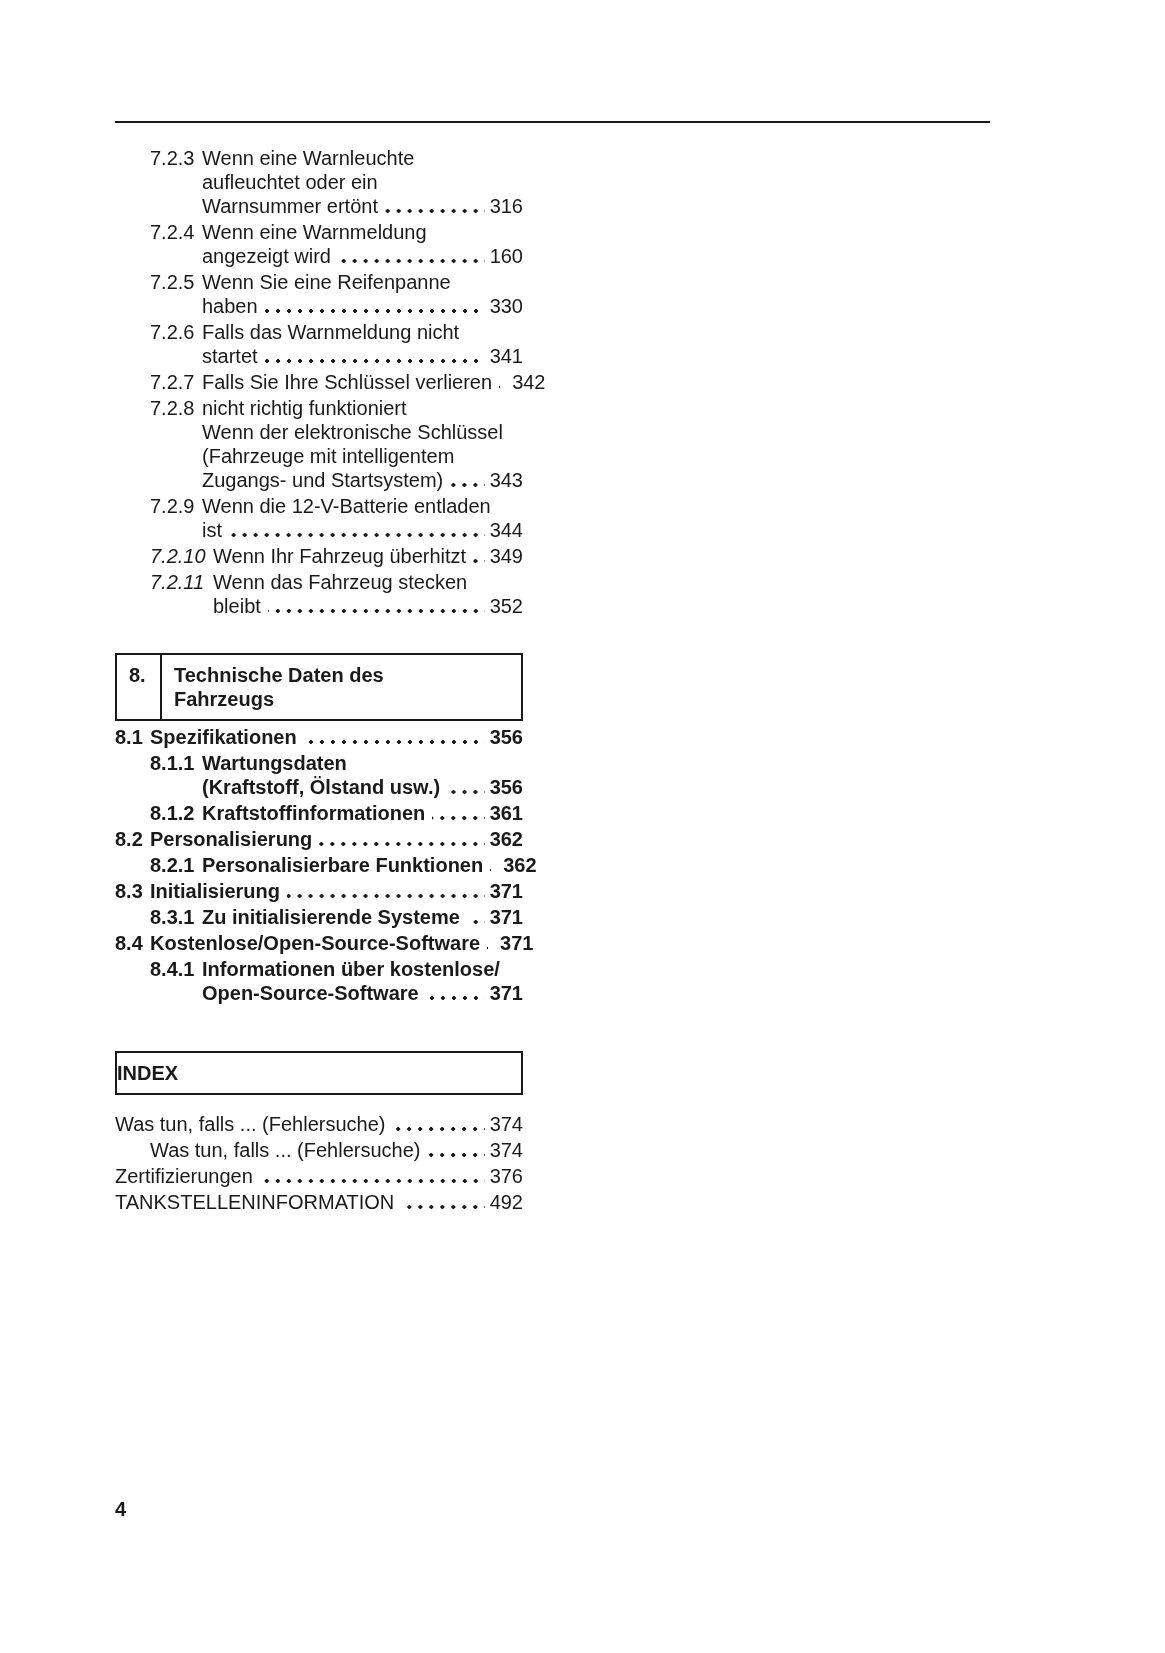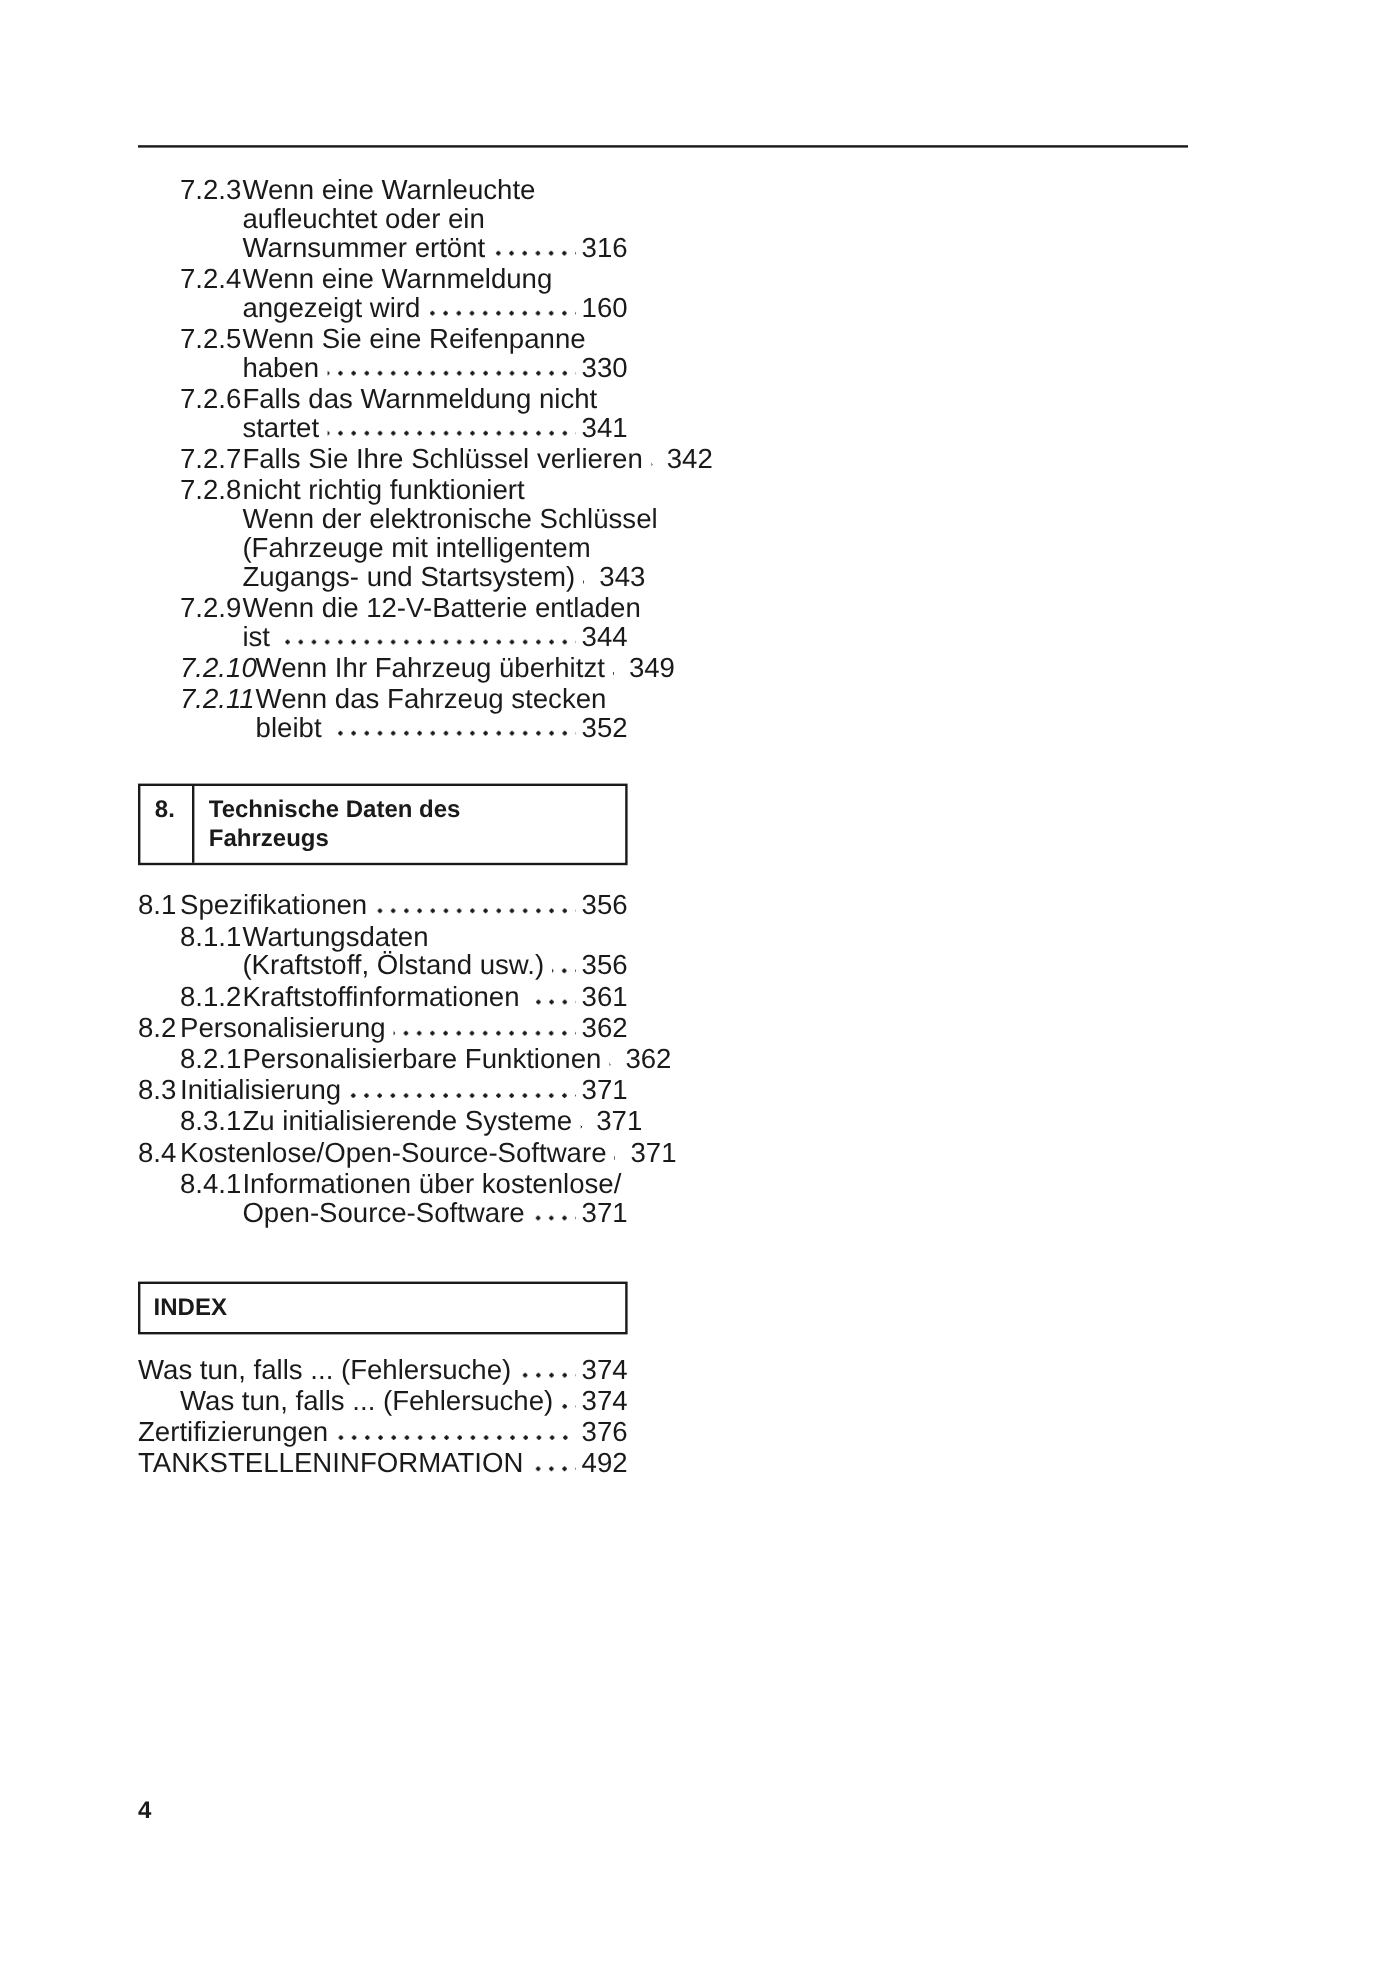--- a/index.html
+++ b/index.html
@@ -19,23 +19,23 @@
     width: 875px;
     height: 2px;
     background: #1a1a1a;
   }
   .content {
     position: absolute;
     left: 115px;
     top: 0;
     width: 408px;
   }
-  .toc { font-size: 23px; line-height: 24px; }
+  .toc { font-size: 20px; line-height: 24px; }
   #toc1 { margin-top: 146px; }
-  #toc2 { margin-top: 21px; }
+  #toc2 { margin-top: 4px; font-weight: bold; }
   #toc3 { margin-top: 17px; }
   .entry { position: relative; margin-bottom: 2px; }
   .entry .num { position: absolute; top: 0; }
   .e-l1 { padding-left: 35px; }
   .e-l1 > .num { left: 0; }
   .e-l2 { padding-left: 87px; }
   .e-l2 > .num { left: 35px; }
   .e-l2w { padding-left: 98px; }
   .e-l2w > .num { left: 35px; font-style: italic; }
   .e-p0 { padding-left: 0; }
@@ -77,21 +77,21 @@
     padding: 8px 0 8px 12px;
     box-sizing: border-box;
   }
   .chap-title { padding: 8px 10px 8px 12px; }
   .index-box {
     margin-top: 46px;
     border: 2px solid #1a1a1a;
     height: 40px;
     display: flex;
     align-items: center;
-    padding-left: 11px;
+    padding-left: 0;
     font-weight: bold;
     font-size: 20px;
   }
   .page-number {
     position: absolute;
     left: 115px;
     top: 1498px;
     font-size: 20px;
     font-weight: bold;
   }

